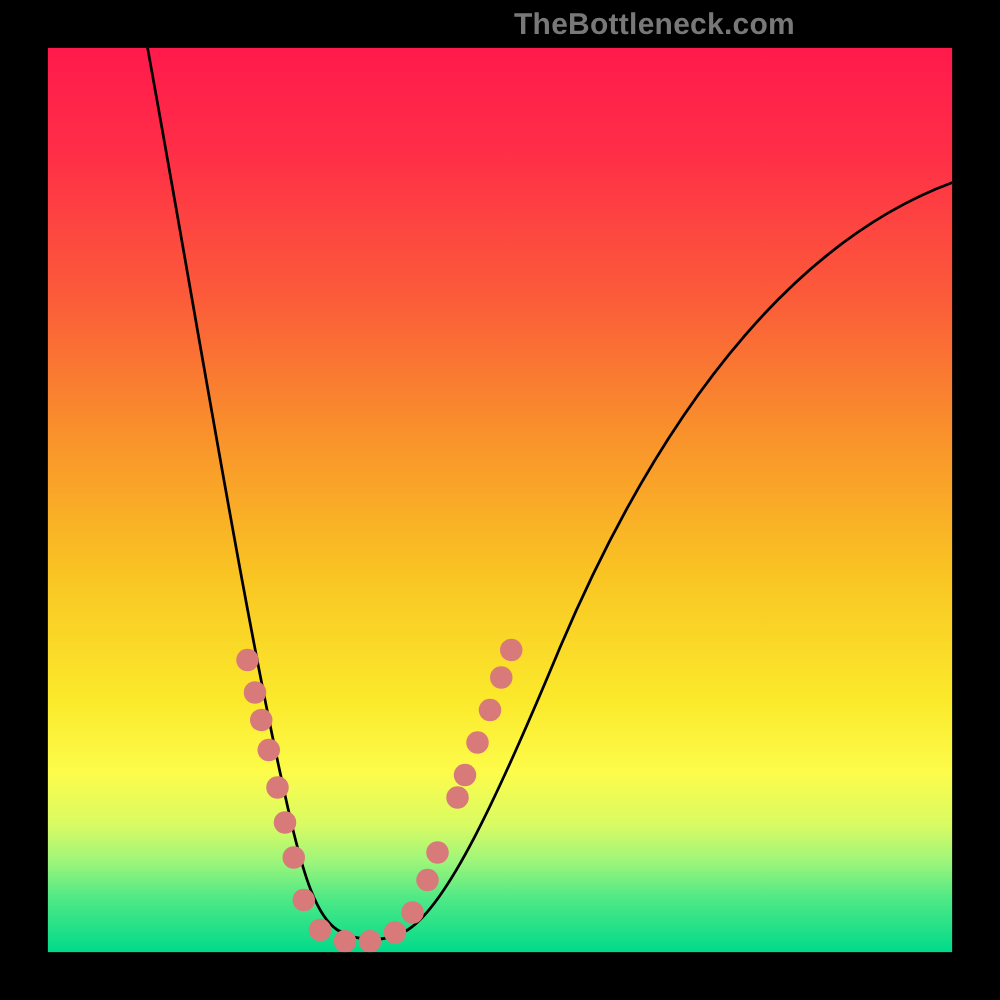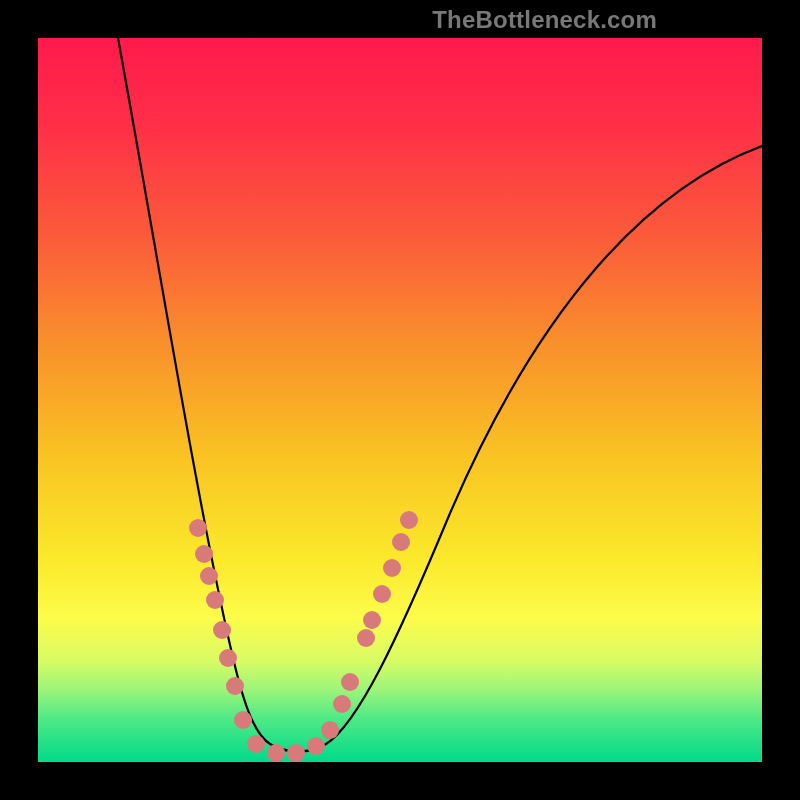--- a/index.html
+++ b/index.html
@@ -10,21 +10,20 @@
     background: #000;
     overflow: hidden;
   }
   .frame {
     position: absolute;
     left: 0;
     top: 0;
     width: 648px;
     height: 800px;
     background: #000;
-    padding-left: 21px;
   }
   .plot {
     position: absolute;
     left: 38px;
     top: 38px;
     width: 724px;
     height: 724px;
     overflow: hidden;
   }
   .gradient {

